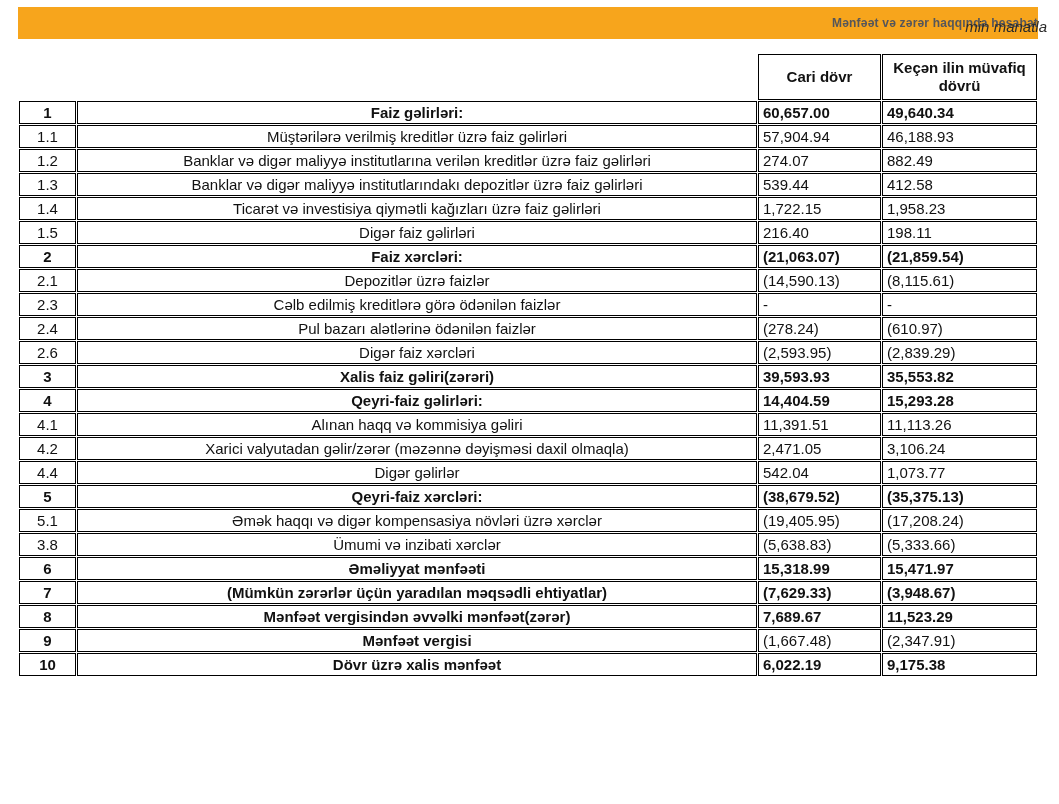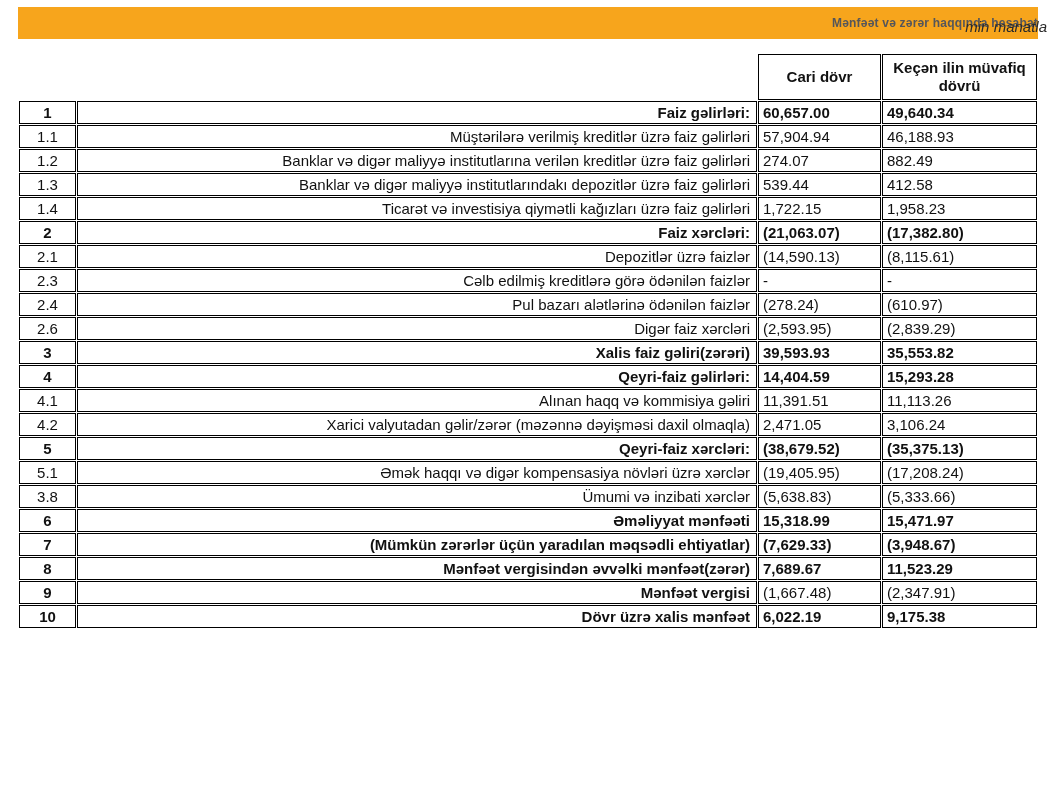--- a/index.html
+++ b/index.html
@@ -71,21 +71,21 @@
     vertical-align: middle;
     white-space: nowrap;
     overflow: hidden;
     color: #111;
   }
   td.num {
     text-align: center;
     padding: 0 2px;
   }
   td.lbl {
-    text-align: right;
+    text-align: center;
     padding: 0 6px 0 6px;
   }
   td.val {
     padding: 0 8px 0 4px;
   }
   td.val.dash {
     padding-right: 32px;
   }
   tr.section td.num,
   tr.section td.lbl,
@@ -143,25 +143,31 @@
     <td class="lbl">Banklar və digər maliyyə institutlarındakı depozitlər üzrə faiz gəlirləri</td>
     <td class="val">539.44</td>
     <td class="val">412.58</td>
   </tr>
       <tr>
     <td class="num">1.4</td>
     <td class="lbl">Ticarət və investisiya qiymətli kağızları üzrə faiz gəlirləri</td>
     <td class="val">1,722.15</td>
     <td class="val">1,958.23</td>
   </tr>
+      <tr>
+    <td class="num">1.5</td>
+    <td class="lbl">Digər faiz gəlirləri</td>
+    <td class="val">216.40</td>
+    <td class="val">198.11</td>
+  </tr>
       <tr class="section">
     <td class="num">2</td>
     <td class="lbl">Faiz xərcləri:</td>
     <td class="val">(21,063.07)</td>
-    <td class="val">(17,382.80)</td>
+    <td class="val">(21,859.54)</td>
   </tr>
       <tr>
     <td class="num">2.1</td>
     <td class="lbl">Depozitlər üzrə faizlər</td>
     <td class="val">(14,590.13)</td>
     <td class="val">(8,115.61)</td>
   </tr>
       <tr>
     <td class="num">2.3</td>
     <td class="lbl">Cəlb edilmiş kreditlərə görə ödənilən faizlər</td>
@@ -196,20 +202,26 @@
     <td class="num">4.1</td>
     <td class="lbl">Alınan haqq və kommisiya gəliri</td>
     <td class="val">11,391.51</td>
     <td class="val">11,113.26</td>
   </tr>
       <tr>
     <td class="num">4.2</td>
     <td class="lbl">Xarici valyutadan gəlir/zərər (məzənnə dəyişməsi daxil olmaqla)</td>
     <td class="val">2,471.05</td>
     <td class="val">3,106.24</td>
+  </tr>
+      <tr>
+    <td class="num">4.4</td>
+    <td class="lbl">Digər gəlirlər</td>
+    <td class="val">542.04</td>
+    <td class="val">1,073.77</td>
   </tr>
       <tr class="section">
     <td class="num">5</td>
     <td class="lbl">Qeyri-faiz xərcləri:</td>
     <td class="val">(38,679.52)</td>
     <td class="val">(35,375.13)</td>
   </tr>
       <tr>
     <td class="num">5.1</td>
     <td class="lbl">Əmək haqqı və digər kompensasiya növləri üzrə xərclər</td>

